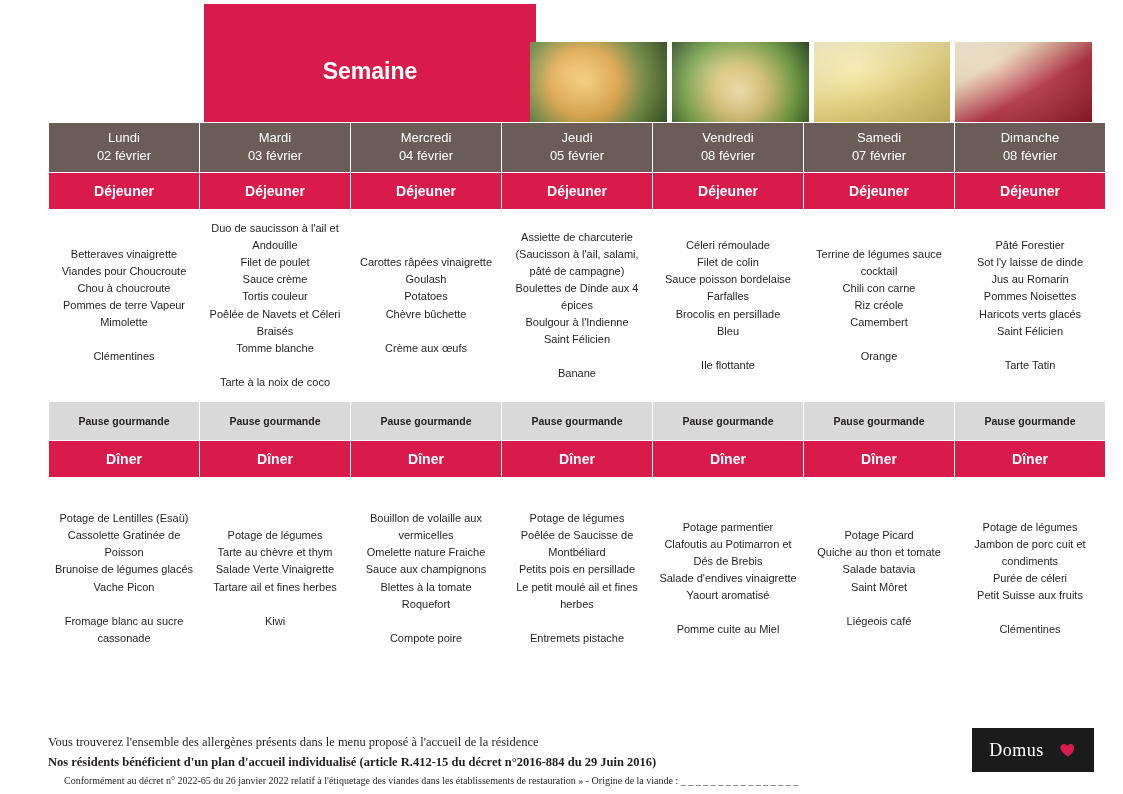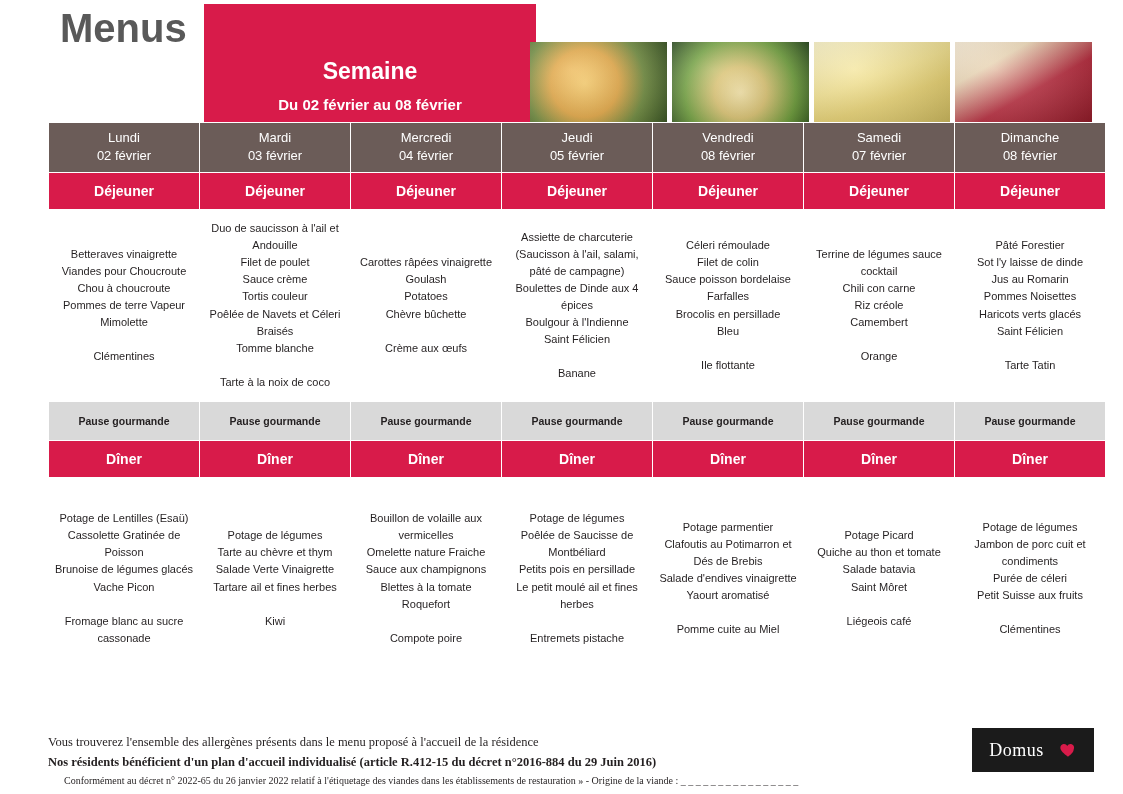--- a/index.html
+++ b/index.html
@@ -179,25 +179,23 @@
     position: relative;
     display: inline-block;
   }
   .logo .heart svg { display:block; }
 </style>
 </head>
 <body>
 
 <div class="page">
 
-  <div class="title">Menus</div>
 
   <div class="week-box">
     <div class="w1">Semaine</div>
-    <div class="w2">Du 02 février au 08 février</div>
   </div>
 
   <div class="photos">
     <div class="photo photo-1"></div>
     <div class="photo photo-2"></div>
     <div class="photo photo-3"></div>
     <div class="photo photo-4"></div>
   </div>
 
   <table class="grid">

